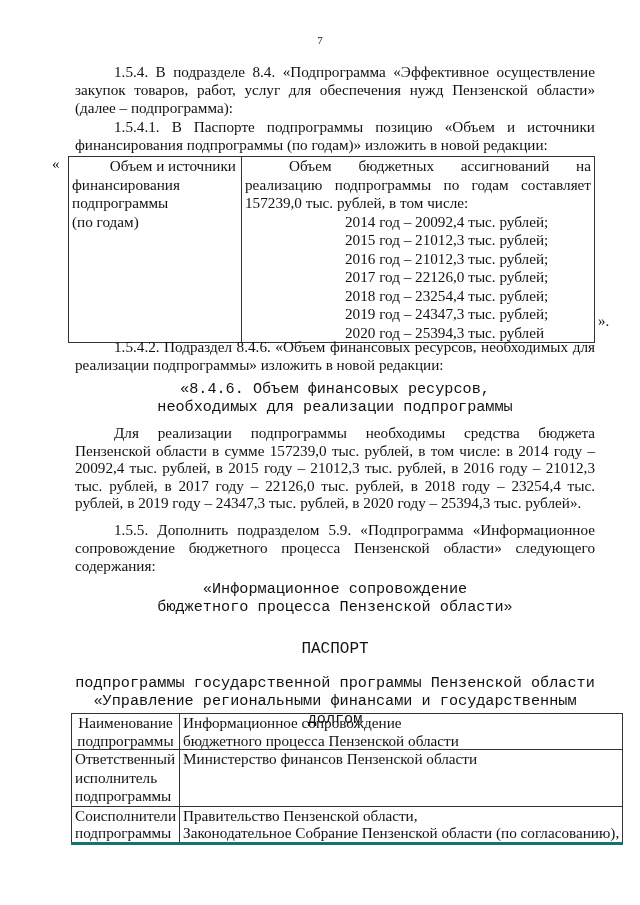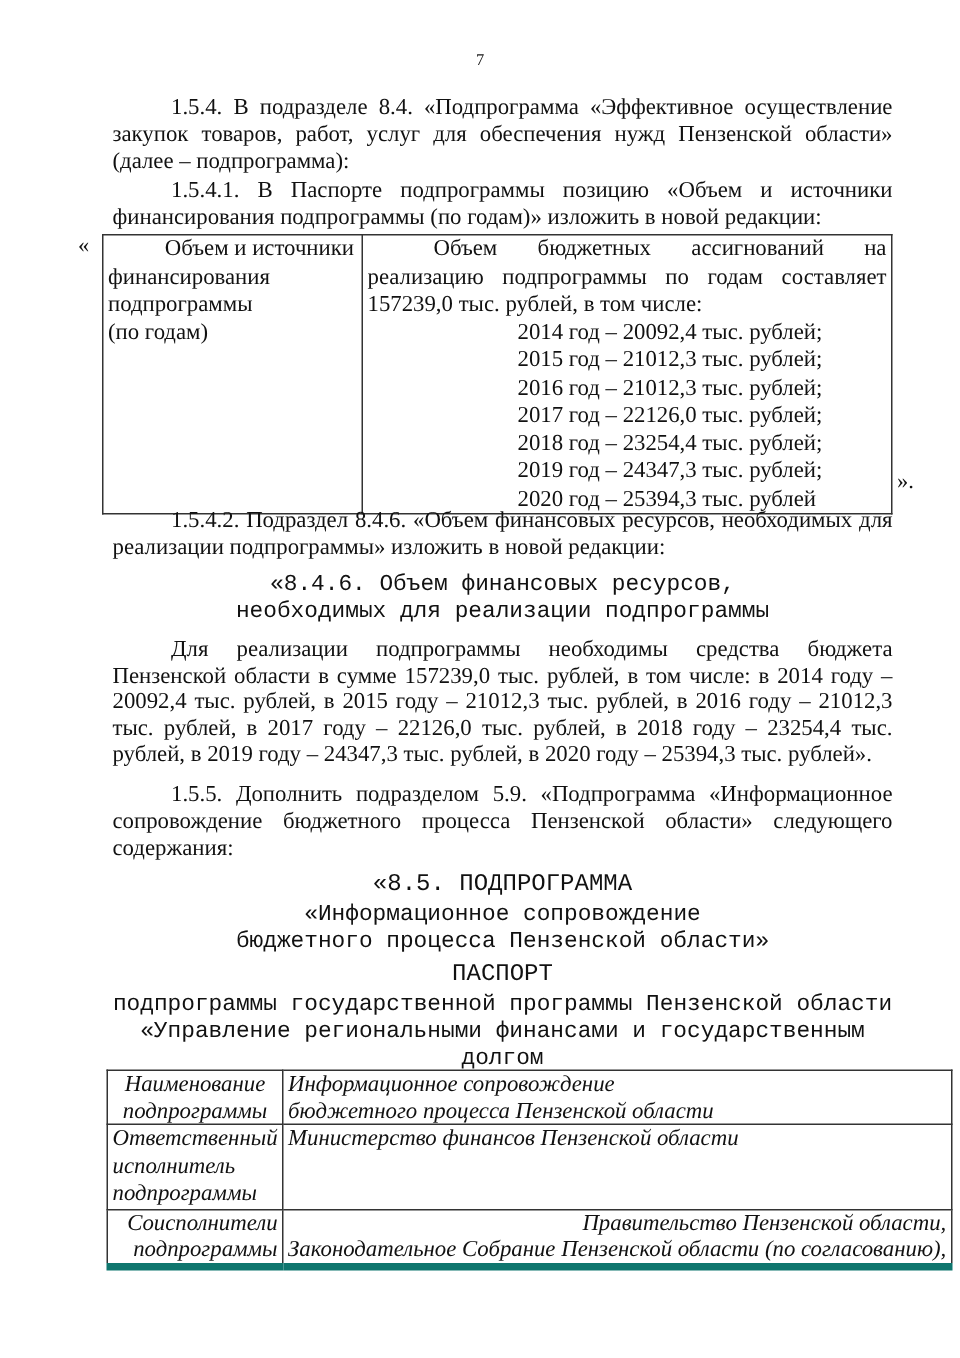--- a/index.html
+++ b/index.html
@@ -14,22 +14,22 @@
   .center { text-align: center; font-family: Liberation Mono, monospace; }
   .line-just { text-align: justify; text-align-last: justify; }
   .quote-mark { position: absolute; font-size: 15px; }
   table.t1 {
     position: absolute; left: 68px; top: 156px; width: 527px; border-collapse: collapse;
   }
   table.t1 td { border: 1px solid #333; vertical-align: top; padding: 0 3px; line-height: 18.5px; }
   table.t2 {
     position: absolute; left: 71px; top: 713px; width: 528px; border-collapse: collapse;
   }
-  table.t2 td { border: 1px solid #333; vertical-align: top; padding: 0 3px; line-height: 18.5px; font-style: italic; }
-  table.t2 tr.last td { border-bottom: 5px solid #0f766e; text-align: right; }
+  table.t2 td { border: 1px solid #333; vertical-align: top; padding: 0 3px; line-height: 18.5px; }
+  table.t2 tr.last td { border-bottom: 3px solid #0f766e; }
   .yr { padding-left: 100px; display: block; }
 </style>
 </head>
 <body>
 
 <div class="page-num">7</div>
 
 <div class="p indent" style="top:63px;">1.5.4. В подразделе 8.4. «Подпрограмма «Эффективное осуществление закупок товаров, работ, услуг для обеспечения нужд Пензенской области» (далее – подпрограмма):</div>
 <div class="p indent" style="top:118px;">1.5.4.1. В Паспорте подпрограммы позицию «Объем и источники финансирования подпрограммы (по годам)» изложить в новой редакции:</div>
 
@@ -65,27 +65,26 @@
 <div class="p center" style="top:380px;">
   <div>«8.4.6. Объем финансовых ресурсов,</div>
   <div>необходимых для реализации подпрограммы</div>
 </div>
 
 <div class="p indent" style="top:424px; line-height:17.6px;">Для реализации подпрограммы необходимы средства бюджета Пензенской области в сумме 157239,0 тыс. рублей, в том числе: в 2014 году – 20092,4 тыс. рублей, в 2015 году – 21012,3 тыс. рублей, в 2016 году – 21012,3 тыс. рублей, в 2017 году – 22126,0 тыс. рублей, в 2018 году – 23254,4 тыс. рублей, в 2019 году – 24347,3 тыс. рублей, в 2020 году – 25394,3 тыс. рублей».</div>
 
 <div class="p indent" style="top:521px;">1.5.5. Дополнить подразделом 5.9. «Подпрограмма «Информационное сопровождение бюджетного процесса Пензенской области» следующего содержания:</div>
 
 <div class="p center" style="top:580px;">
-  <div style="font-size:16px; margin-bottom:2px;">«8.5. ПОДПРОГРАММА</div>
   <div>«Информационное сопровождение</div>
   <div>бюджетного процесса Пензенской области»</div>
 </div>
 
 <div class="p center" style="top:640px;">
-  <div style="font-size:16px; margin-bottom:2px;">ПАСПОРТ</div>
+  <div style="font-size:16px; margin-bottom:16px;">ПАСПОРТ</div>
   <div>подпрограммы государственной программы Пензенской области</div>
   <div>«Управление региональными финансами и государственным долгом</div>
 </div>
 
 <table class="t2">
   <tbody>
       <tr>
     <td style="width:109px; text-align:center; line-height:17.5px;">
       <div>Наименование</div>
       <div>подпрограммы</div>

